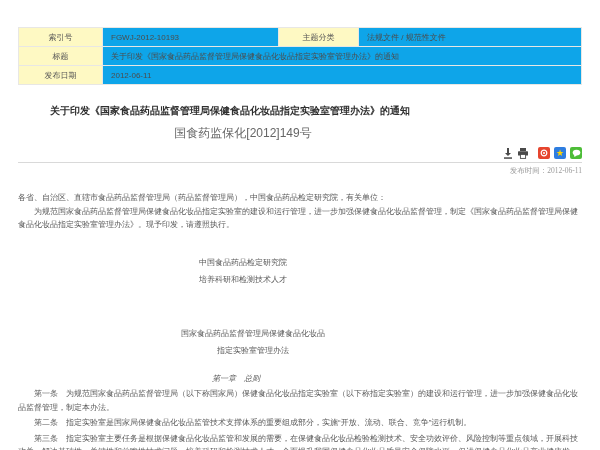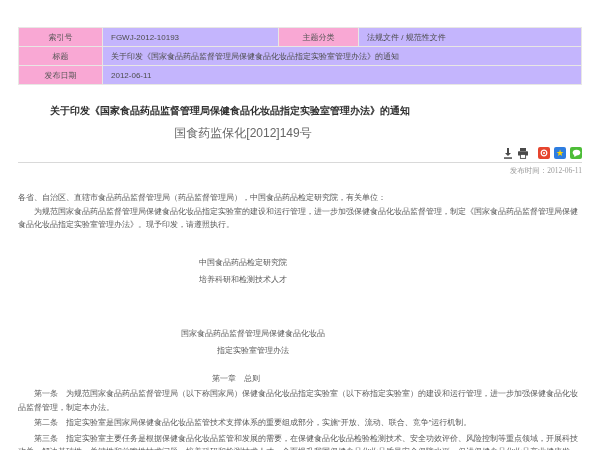--- a/index.html
+++ b/index.html
@@ -2,23 +2,23 @@
 <html><head>
 <meta charset="utf-8">
 <style>
   html,body{margin:0;padding:0;background:#fff;}
   body{width:600px;height:450px;overflow:hidden;
        font-family:"Liberation Sans","DejaVu Sans",sans-serif;}
   .page{box-sizing:border-box;width:600px;height:450px;padding:27px 18px 0;background:#fff;}
 
   
   table.meta{width:100%;border-collapse:collapse;table-layout:fixed;font-size:8px;color:#4c4c4c;}
-  table.meta td{border:1px solid #e8e7e4;height:18px;padding:0 0 0 8px;background:#c4b5fd;
+  table.meta td{border:1px solid #e8e7e4;height:18px;padding:0 0 0 8px;background:#0ea5e9;
                 overflow:hidden;white-space:nowrap;}
-  table.meta td.lbl{background:#f9a8d4;text-align:center;padding:0;color:#555;}
+  table.meta td.lbl{background:#fef9c3;text-align:center;padding:0;color:#555;}
 
   
   .title{margin:19px 0 0;font-size:10px;font-weight:bold;color:#2f2f2f;
          text-align:center;padding-right:140px;}
   .docnum{margin-top:7px;font-size:12px;color:#666;text-align:center;padding-right:114px;}
 
   
   .toolbar{margin-top:5px;display:flex;justify-content:flex-end;align-items:center;height:12px;}
   .tool{display:inline-flex;align-items:center;justify-content:center;margin-left:4px;cursor:pointer;}
   .share{width:12px;height:12px;border-radius:2px;}
@@ -27,21 +27,21 @@
 
   .rule{margin:3px 0 0;border:none;border-top:1px solid #d9d9d9;height:0;}
   .pubtime{margin-top:3px;text-align:right;font-size:7.5px;color:#9a9a9a;font-family:Liberation Serif, serif;}
 
   
   .body-text{margin-top:15px;font-size:8px;line-height:13.5px;color:#595959;}
   .body-text p{margin:0;}
   p.indent{text-indent:16px;}
   .sig{margin-top:22px;text-align:center;padding-right:114px;line-height:17px;}
   .doc-heading{margin-top:37px;text-align:center;padding-right:94px;line-height:17.5px;}
-  p.chapter{margin-top:12px;text-align:center;padding-right:128px;}
+  p.chapter{margin-top:12px;text-align:center;padding-right:128px;font-style:italic;}
   p.article{margin-top:2px;text-indent:16px;}
 </style>
 </head>
 <body>
 
 <div class="page">
 
   <table class="meta">
     <colgroup>
         <col style="width:84px">

